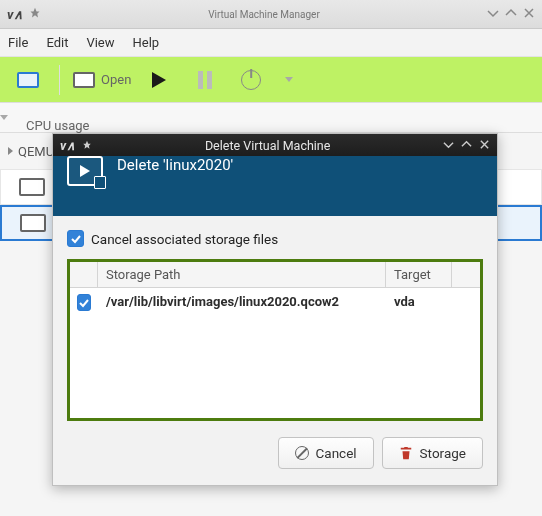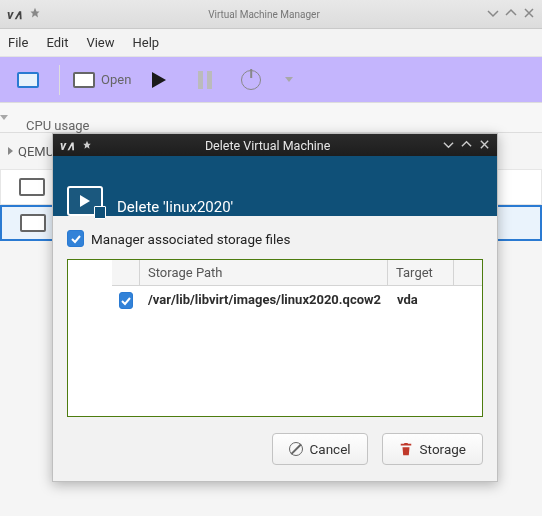--- a/index.html
+++ b/index.html
@@ -6,21 +6,21 @@
     body { width: 542px; height: 516px; background: #f5f5f5; position: relative; overflow: hidden; font-size: 13px; color: #333; }
     
     .titlebar { height: 29px; background: linear-gradient(#e8e8e8,#dcdcdc); display: flex; align-items: center; padding: 0 7px; border-bottom: 1px solid #c9c9c9; }
     .titlebar .tctl { display:flex; gap:6px; align-items:center; color:#555;}
     .titlebar .spacer { flex:1; }
     .titlebar .ttitle { color:#777; font-size:10px; }
     .app-icon { font-weight:bold; color:#444; font-style:italic; }
     
     .menubar { height: 28px; background: #f3f3f3; display:flex; align-items:center; padding: 0 8px; gap:18px; border-bottom: 1px solid #e3e3e3; font-size:13px; color:#333; }
     
-    .toolbar { height: 46px; background: #c4b5fd; border-bottom:1px solid #ddd; display:flex; align-items:center; padding:0 10px; gap:10px; }
+    .toolbar { height: 46px; background: #bef264; border-bottom:1px solid #ddd; display:flex; align-items:center; padding:0 10px; gap:10px; }
     .tool-btn { width:36px; height:36px; display:flex; align-items:center; justify-content:center; border-radius:3px; }
     .open-btn { display:flex; align-items:center; gap:6px; color:#666; font-size:13px;}
     .monitor-small { display:inline-block; width:22px; height:16px; border:2px solid #666; border-radius:2px; position:relative; background:#fff;}
     .monitor-small.blue { border-color:#2a7ad2; background:#e9f2fb; }
     .play-tri { width:0; height:0; border-left:14px solid #1a1a1a; border-top:8px solid transparent; border-bottom:8px solid transparent;}
     .pause-bars { display:flex; gap:4px; }
     .pause-bars span { width:5px; height:18px; background:#bbbbbb; display:block;}
     .power-circ { width:20px; height:20px; border:1.6px solid #888; border-radius:50%; position:relative;}
     .power-circ::after { content:""; position:absolute; width:1.6px; height:9px; background:#888; top:-2px; left:50%; transform:translateX(-50%);}
     .chev { width:0; height:0; border-left:4px solid transparent; border-right:4px solid transparent; border-top:5px solid #a8a8a8; margin-left:6px;}
@@ -35,46 +35,46 @@
     .tri-right { width:0;height:0;border-top:4px solid transparent;border-bottom:4px solid transparent;border-left:5px solid #888;}
     .vmrow { height:36px; display:flex; align-items:center; padding-left:18px; background:#fff; border:1px solid #e6e6e6;}
     .vmrow.sel { border:2px solid #2a7ad2; background:#eaf3fc; }
     .vmrow .monitor-small { width:26px; height:18px;}
     
     .dlg { position:absolute; top:133px; left:52px; width:446px; background:#f2f2f2; box-shadow:0 3px 12px rgba(0,0,0,0.28); border:1px solid #bfbfbf;}
     .dlg-titlebar { height:22px; background:linear-gradient(#2b2b2b,#1d1d1d); display:flex; align-items:center; padding:0 7px; color:#e6e6e6; font-size:12.5px;}
     .dlg-titlebar .spacer{flex:1}
     .dlg-titlebar .icn { display:flex; align-items:center; color:#cfcfcf;}
     
-    .dlg-banner { background:#0f5078; color:#fff; height:60px; display:flex; align-items:flex-end; padding:0 14px; gap:14px; font-size:15px;}
+    .dlg-banner { background:#0f5078; color:#fff; height:60px; display:flex; align-items:flex-start; padding:0 14px; gap:14px; font-size:15px;}
     .banner-icon { width:36px; height:30px; border:2px solid #fff; border-radius:3px; position:relative; display:flex; align-items:center; justify-content:center; background:rgba(255,255,255,0.05);}
     .banner-icon .ptri { width:0;height:0;border-left:10px solid #fff;border-top:6px solid transparent;border-bottom:6px solid transparent;}
     .banner-icon .trash { position:absolute; right:-5px; bottom:-5px; width:12px; height:13px; background:#0f5078; border:1.5px solid #fff; border-radius:1px;}
     
     .dlg-body { padding: 14px 14px 0 14px; }
     .chkrow { display:flex; align-items:center; gap:7px; font-size:13.5px; color:#232323; margin-bottom:12px;}
     .chk { width:17px; height:17px; border:1.5px solid #2a7ad2; border-radius:3px; background:#3282d8; display:flex; align-items:center; justify-content:center; }
     .chk svg { width:12px; height:12px; }
     
-    .table { border:1px solid #4d7c0f; background:#fff; font-size:13px;padding-left:44px;}
+    .table { border:3px solid #4d7c0f; background:#fff; font-size:13px;}
     .thead { display:flex; background:#f5f5f5; border-bottom:1px solid #d4d4d4; color:#565656;}
     .thead div { padding:5px 8px; border-right:1px solid #d4d4d4;}
     .thead .c0 { width:28px;}
     .thead .c1 { flex:1;}
     .thead .c2 { width:66px;}
     .thead .c3 { width:28px; border-right:none;}
     .tbody { height:130px;font-weight:bold; }
     .trow { display:flex; }
     .trow div { padding:6px 8px; }
     .trow .c0{width:28px; display:flex; align-items:center; justify-content:center;}
     .trow .c1{flex:1; color:#2d2d2d;}
     .trow .c2{width:66px; color:#2d2d2d;}
     .trow .c3{width:28px;}
     
-    .dlg-footer { display:flex; justify-content:flex-end; gap:14px; padding:16px 14px;}
+    .dlg-footer { display:flex; justify-content:flex-end; gap:8px; padding:16px 14px;}
     .btn { border:1px solid #c3c3c3; background:linear-gradient(#fefefe,#f0f0f0); padding:7px 16px; font-size:13.5px; border-radius:4px; display:flex; align-items:center; gap:7px; color:#333;}
     .btn .cancel-ico { width:14px; height:14px; border:1.5px solid #666; border-radius:50%; position:relative;}
     .btn .cancel-ico::after { content:""; position:absolute; width:14px; height:1.5px; background:#666; top:50%; left:50%; transform:translate(-50%,-50%) rotate(-45deg);}
     .trash-ico { color:#c0392b; display:flex; }
   </style>
 </head>
 <body>
 
 <div class="titlebar">
   <div class="tctl">
@@ -181,21 +181,21 @@
     <span>Delete 'linux2020'</span>
   </div>
 
   <div class="dlg-body">
     <div class="chkrow">
       <span class="chk">
         <svg viewBox="0 0 12 12">
             <path d="M2 6 L5 9 L10 3" stroke="#fff" stroke-width="2" fill="none"></path>
           </svg>
       </span>
-      <span>Manager associated storage files</span>
+      <span>Cancel associated storage files</span>
     </div>
 
     <div class="table">
       <div class="thead">
         <div class="c0"></div>
         <div class="c1">Storage Path</div>
         <div class="c2">Target</div>
         <div class="c3"></div>
       </div>
       <div class="tbody">

